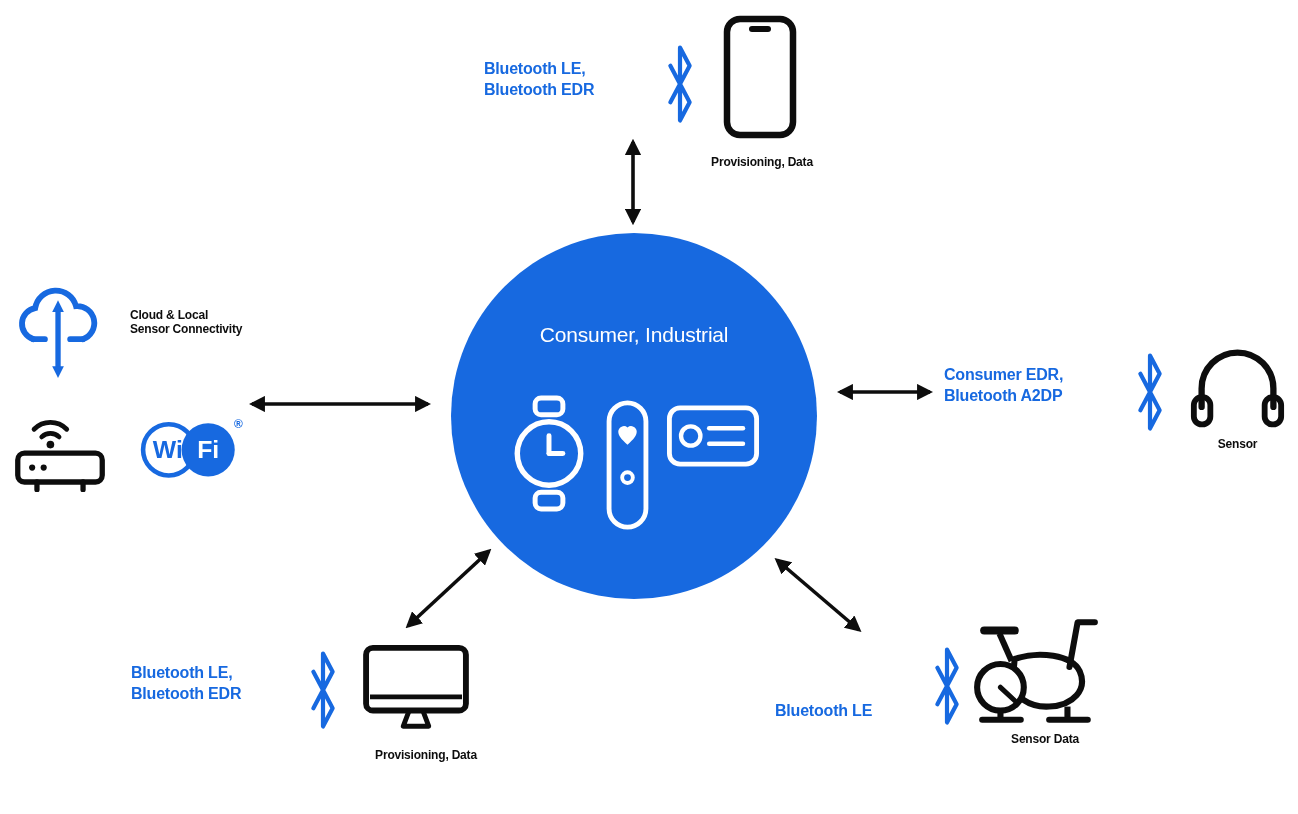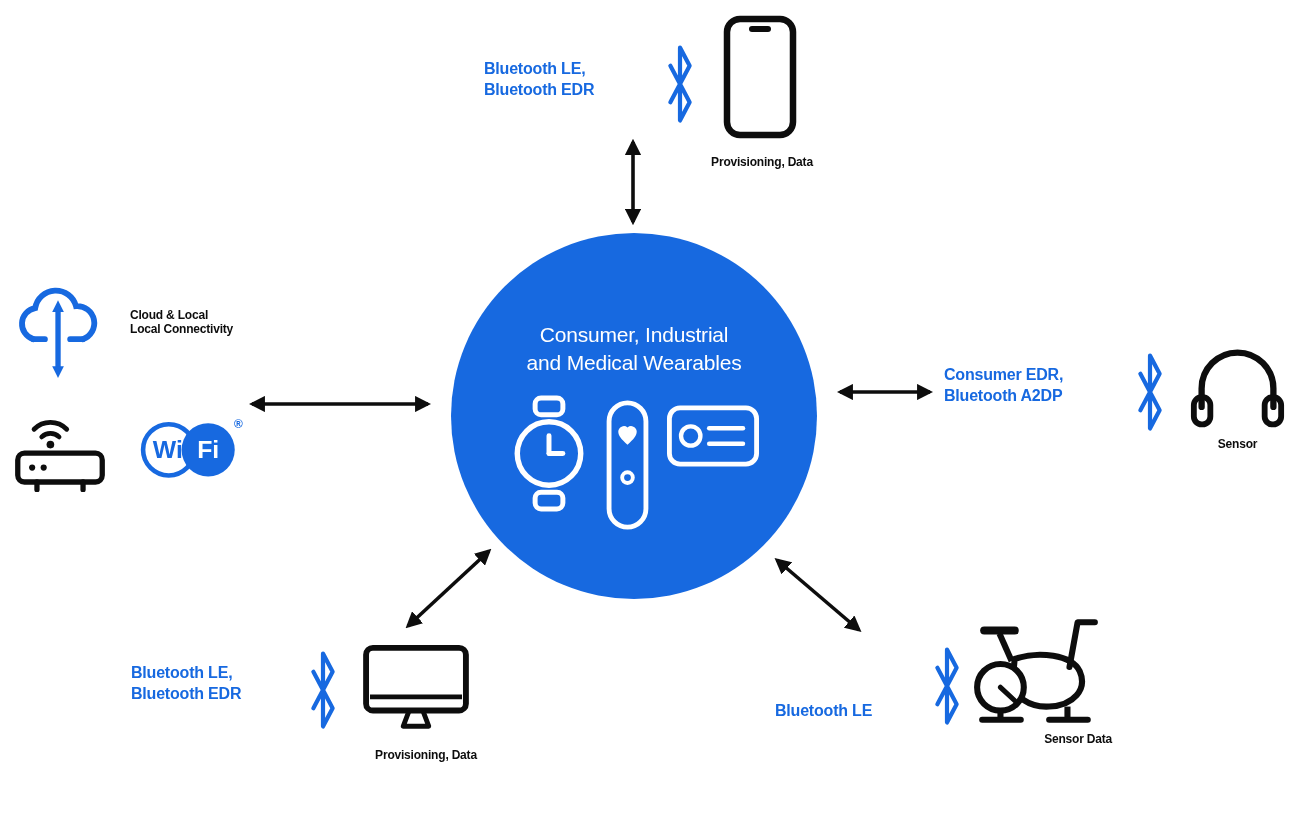--- a/index.html
+++ b/index.html
@@ -52,21 +52,21 @@
   .caption-audio{left:1189px;top:437px;width:97px;text-align:center;}
 
   .proto-bl{left:131px;top:662px;}
   .bt-bl{left:302px;top:650px;}
   .monitor-icon{left:362px;top:644px;}
   .caption-bl{left:331px;top:748px;width:190px;text-align:center;}
 
   .proto-br{left:775px;top:700px;}
   .bt-br{left:926px;top:646px;}
   .bike-icon{left:970px;top:608px;}
-  .caption-br{left:978px;top:732px;width:134px;text-align:right;}
+  .caption-br{left:978px;top:732px;width:134px;text-align:center;}
 
   .arrows{position:absolute;left:0;top:0;pointer-events:none;}
 </style>
 </head>
 <body>
 
 <div class="stage">
 
   <svg class="arrows" width="1298" height="814" viewBox="0 0 1298 814">
     <defs>
@@ -77,21 +77,20 @@
     <line x1="633" y1="142" x2="633" y2="222" stroke="#0D0D0D" stroke-width="3.6" marker-start="url(#ah)" marker-end="url(#ah)"></line>
     <line x1="252" y1="404" x2="428" y2="404" stroke="#0D0D0D" stroke-width="3.6" marker-start="url(#ah)" marker-end="url(#ah)"></line>
     <line x1="840" y1="392" x2="930" y2="392" stroke="#0D0D0D" stroke-width="3.6" marker-start="url(#ah)" marker-end="url(#ah)"></line>
     <line x1="408" y1="626" x2="489" y2="551" stroke="#0D0D0D" stroke-width="3.6" marker-start="url(#ah)" marker-end="url(#ah)"></line>
     <line x1="777" y1="560" x2="859" y2="630" stroke="#0D0D0D" stroke-width="3.6" marker-start="url(#ah)" marker-end="url(#ah)"></line>
   </svg>
 
   <div class="center-node">
     <div class="center-label">
       <span>Consumer, Industrial</span>
-      <span>and Medical Wearables</span>
     </div>
     <div class="center-icons">
 
       <svg width="80" height="117" viewBox="0 0 80 118">
         <rect x="26" y="3" width="28" height="17" rx="6" fill="none" stroke="currentColor" stroke-width="5"></rect>
         <rect x="26" y="98" width="28" height="17" rx="6" fill="none" stroke="currentColor" stroke-width="5"></rect>
         <circle cx="40" cy="59" r="32" fill="none" stroke="currentColor" stroke-width="5.5"></circle>
         <line x1="40" y1="59" x2="40" y2="41" stroke="currentColor" stroke-width="5" stroke-linecap="round"></line>
         <line x1="40" y1="59" x2="54" y2="59" stroke="currentColor" stroke-width="5" stroke-linecap="round"></line>
       </svg>
@@ -128,21 +127,21 @@
 
   <svg class="abs blue-icon cloud-icon" width="102" height="114" viewBox="0 0 105 115">
     <path d="M26 70 A16.5 16.5 0 0 1 28 38 A21.5 21.5 0 0 1 70 36 A17.5 17.5 0 0 1 77 70" fill="none" stroke="currentColor" stroke-width="6" stroke-linecap="round"></path>
     <path d="M26 70 H38 M64 70 H77" stroke="currentColor" stroke-width="6" stroke-linecap="round"></path>
     <line x1="51.5" y1="40" x2="51.5" y2="100" stroke="currentColor" stroke-width="5.5"></line>
     <polygon points="51.5,30 45.5,42 57.5,42" fill="currentColor"></polygon>
     <polygon points="51.5,110 45.5,98 57.5,98" fill="currentColor"></polygon>
   </svg>
   <div class="abs caption label-cloud">
     <span>Cloud &amp; Local</span>
-    <span>Local Connectivity</span>
+    <span>Sensor Connectivity</span>
   </div>
   <svg class="abs ink-icon router-icon" width="96" height="92" viewBox="0 0 100 95">
     <path d="M31 38 A13 13 0 0 1 49 38" fill="none" stroke="currentColor" stroke-width="5" stroke-linecap="round"></path>
     <path d="M23 30 A24 24 0 0 1 57 30" fill="none" stroke="currentColor" stroke-width="5" stroke-linecap="round"></path>
     <circle cx="40" cy="46" r="4" fill="currentColor"></circle>
     <rect x="6" y="55" width="88" height="30" rx="7" fill="none" stroke="currentColor" stroke-width="5.5"></rect>
     <circle cx="21" cy="70" r="3.2" fill="currentColor"></circle>
     <circle cx="33" cy="70" r="3.2" fill="currentColor"></circle>
     <line x1="26" y1="85" x2="26" y2="93" stroke="currentColor" stroke-width="5.5" stroke-linecap="round"></line>
     <line x1="74" y1="85" x2="74" y2="93" stroke="currentColor" stroke-width="5.5" stroke-linecap="round"></line>

